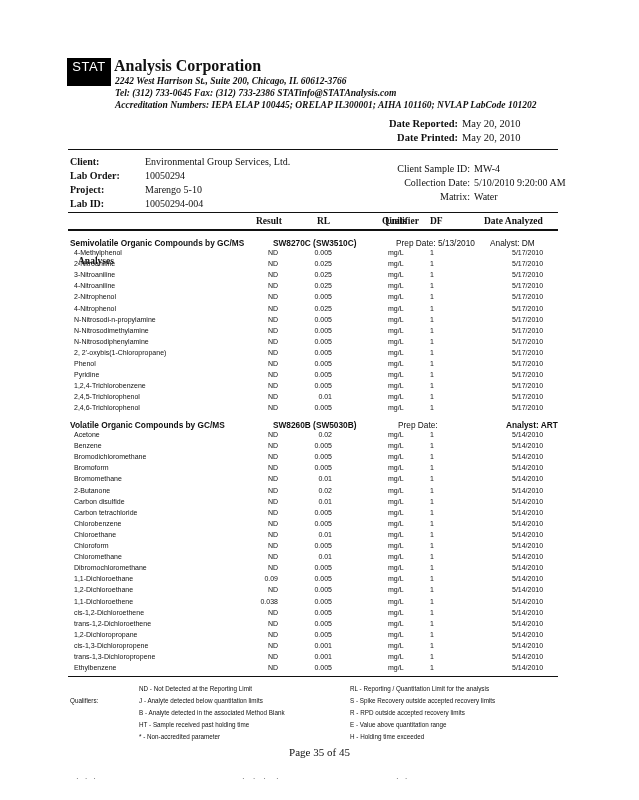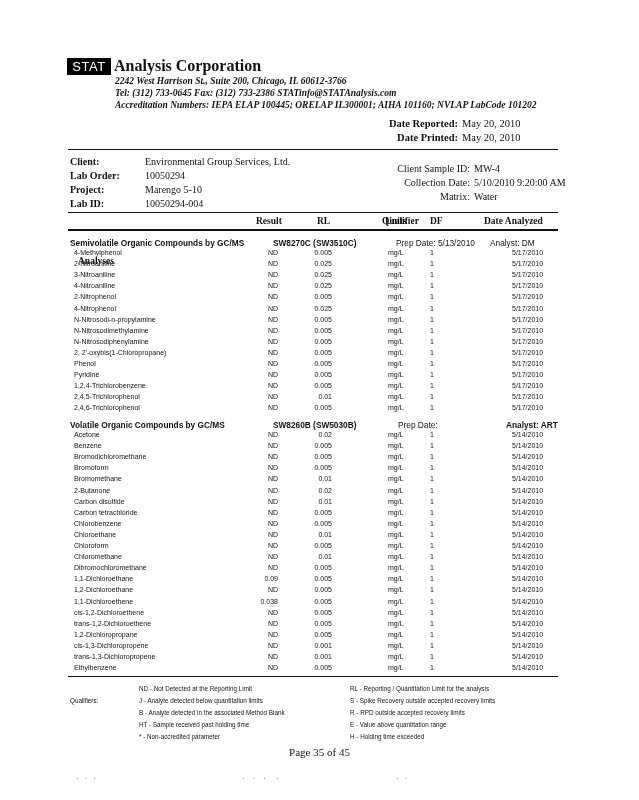--- a/index.html
+++ b/index.html
@@ -3,21 +3,21 @@
 <meta charset="utf-8">
 <style>
   html, body { margin: 0; padding: 0; }
   body {
     width: 639px; height: 800px; background: #ffffff; position: relative;
     overflow: hidden; color: #111;
     font-family: "Liberation Serif", serif;
   }
   .abs { position: absolute; white-space: nowrap; }
   .logo-box {
-    left: 67px; top: 58px; width: 44px; height: 17px; background: #000;
+    left: 67px; top: 58px; width: 44px; height: 28px; background: #000;
     color: #fff; font-family: "Liberation Sans", sans-serif; font-size: 13px;
     line-height: 17px; text-align: center; letter-spacing: 0.5px;
   }
   .company { left: 114px; top: 57px; font-size: 16px; font-weight: bold; }
   .addr { left: 115px; font-size: 9.5px; font-style: italic; font-weight: bold; }
   .date-lbl { font-size: 10.5px; font-weight: bold; text-align: right; width: 110px; left: 348px; }
   .date-val { font-size: 10.5px; left: 462px; }
   .hline { position: absolute; background: #111; height: 1px; }
   .info-lbl { left: 70px; font-size: 10px; font-weight: bold; }
   .info-val { left: 145px; font-size: 10px; }

